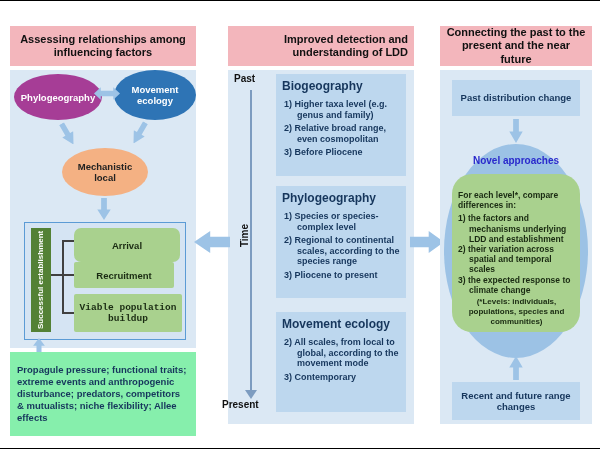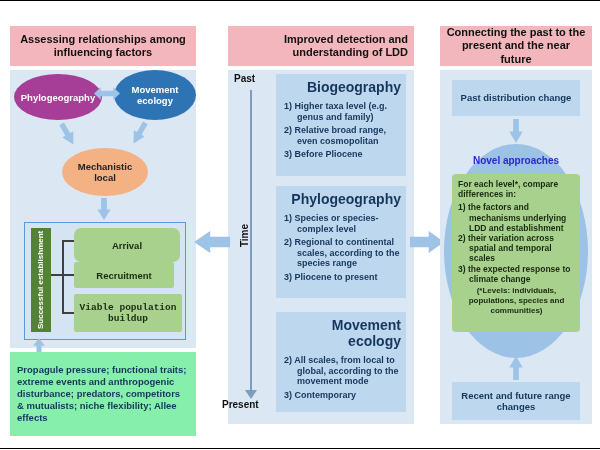--- a/index.html
+++ b/index.html
@@ -20,21 +20,21 @@
   }
   .bluebox{
     position:absolute;background:#bdd7ee;color:#16365c;font-weight:bold;text-align:center;
     display:flex;align-items:center;justify-content:center;font-size:9.5px;line-height:11.5px;
     padding:3px 6px;box-sizing:border-box;
   }
   .mbox{
     position:absolute;background:#bdd7ee;color:#16365c;box-sizing:border-box;
     padding:5px 5px 4px 6px;
   }
-  .mbox .title{font-size:14px;font-weight:bold;text-align:right;margin-bottom:6px;}
+  .mbox .title{font-size:12px;font-weight:bold;text-align:left;margin-bottom:6px;}
   .mbox .item{
     font-size:9px;font-weight:bold;line-height:10.5px;margin-bottom:3px;
     padding-left:15px;text-indent:-13px;
   }
   .stagebox{
     position:absolute;background:#a9d18e;color:#1a2b12;font-weight:bold;font-size:9.5px;
     line-height:11px;display:flex;align-items:center;justify-content:center;text-align:center;
     border-radius:2px;padding:2px;box-sizing:border-box;
   }
   .barrow{position:absolute;background:#9dc3e6;}
@@ -132,22 +132,22 @@
   <div class="panel" style="left:440px;top:70px;width:152px;height:354px;"></div>
 
   <div class="bluebox" style="left:452px;top:80px;width:128px;height:36px;">Past distribution change</div>
 
   <div class="barrow ar-down" style="left:508px;top:119px;width:16px;height:24px;"></div>
 
   <div class="ellipse" style="left:444px;top:144px;width:144px;height:214px;background:#9cc2e5;"></div>
 
   <div style="position:absolute;left:444px;top:155px;width:144px;text-align:center;font-weight:bold;font-size:10px;color:#2929cc;">Novel approaches</div>
 
-  <div style="position:absolute;left:452px;top:174px;width:128px;height:158px;background:#a9d18e;border-radius:4px;
-              box-sizing:border-box;padding:5px 5px 4px 6px;color:#1a2b12;font-weight:bold;font-size:8.5px;line-height:10.2px;">
+  <div style="position:absolute;left:452px;top:174px;width:128px;height:158px;background:#a9d18e;border-radius:20px;
+              box-sizing:border-box;padding:16px 5px 4px 6px;color:#1a2b12;font-weight:bold;font-size:8.5px;line-height:10.2px;">
     <div style="margin-bottom:3px;">For each level*, compare differences in:</div>
     <div class="item" style="font-size:8.5px;line-height:10.2px;padding-left:11px;text-indent:-11px;">1) the factors and mechanisms underlying LDD and establishment</div>
     <div class="item" style="font-size:8.5px;line-height:10.2px;padding-left:11px;text-indent:-11px;">2) their variation across spatial and temporal scales</div>
     <div class="item" style="font-size:8.5px;line-height:10.2px;padding-left:11px;text-indent:-11px;">3) the expected response to climate change</div>
     <div style="text-align:center;font-size:8px;margin-top:2px;">(*Levels: individuals, populations,  species and communities)</div>
   </div>
 
   <div class="barrow ar-up" style="left:508px;top:356px;width:16px;height:24px;"></div>
 
   <div class="bluebox" style="left:452px;top:382px;width:128px;height:38px;">Recent and future range changes</div>

